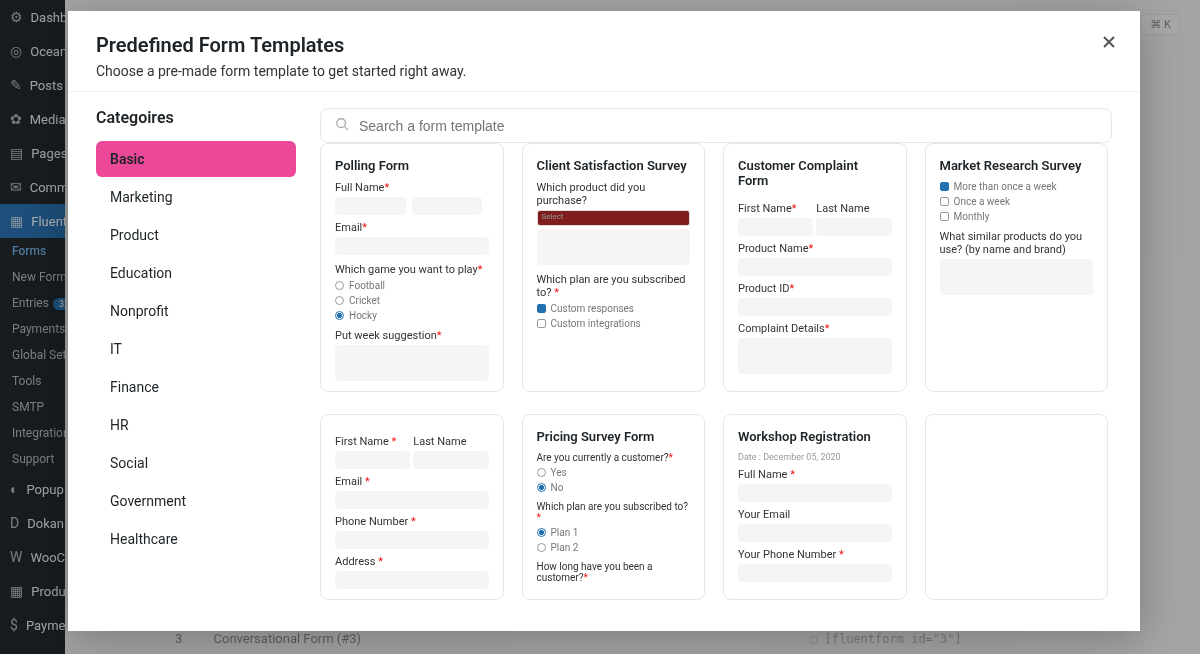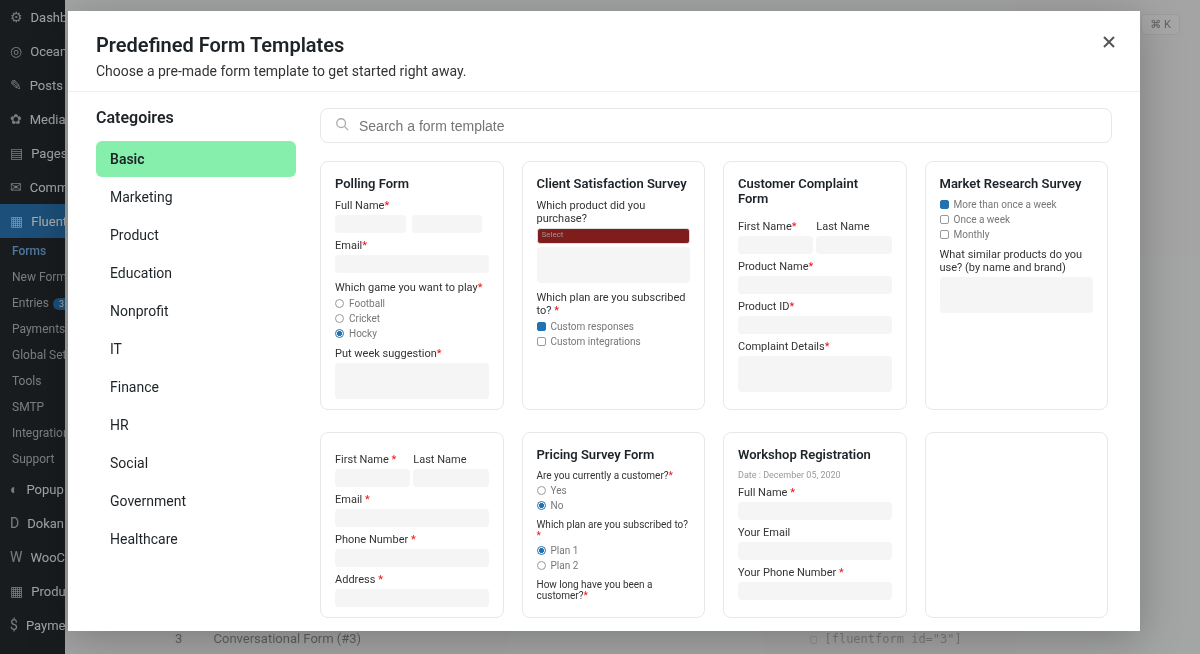--- a/index.html
+++ b/index.html
@@ -28,25 +28,25 @@
 .modal-header { padding: 22px 28px 12px; border-bottom: 1px solid #eee; position: relative; }
 .modal-title { font-size: 20px; font-weight: 600; margin-bottom: 6px; }
 .modal-sub { font-size: 14px; color: #333; }
 .modal-close { position: absolute; right: 22px; top: 22px; cursor: pointer; color: #555; }
 .modal-body { flex: 1; display: flex; overflow: hidden; padding: 16px 28px 0; gap: 24px; }
 
 
 .cat-col { width: 200px; flex-shrink: 0; }
 .cat-title { font-size: 16px; font-weight: 600; margin-bottom: 14px; }
 .cat-item { padding: 10px 14px; border-radius: 6px; font-size: 14px; color: #1d2327; cursor: pointer; margin-bottom: 2px; }
-.cat-item.active { background: #86efac; font-weight: 600; }
+.cat-item.active { background: #ec4899; font-weight: 600; }
 
 
 .main-col { flex: 1; display: flex; flex-direction: column; overflow: hidden; }
-.search-wrap { border: 1px solid #e5e7eb; border-radius: 8px; padding: 8px 14px; display: flex; align-items: center; gap: 10px; margin-bottom: 18px; }
+.search-wrap { border: 1px solid #e5e7eb; border-radius: 8px; padding: 8px 14px; display: flex; align-items: center; gap: 10px; }
 .search-wrap input { border: none; outline: none; font-size: 14px; flex: 1; background: transparent; }
 .search-ic { color: #aaa; }
 
 .cards { display: grid; grid-template-columns: repeat(4, 1fr); gap: 18px; overflow-y: auto; padding-bottom: 20px; padding-right: 4px; }
 .card { border: 1px solid #e5e7eb; border-radius: 8px; padding: 14px 14px 10px; cursor: pointer; }
 .card-title { font-size: 13px; font-weight: 600; margin-bottom: 8px; }
 .fld-label { font-size: 11px; color: #333; margin-top: 6px; }
 .req { color: #e11; }
 .fld-input { background: #f5f5f6; border-radius: 4px; height: 18px; margin-top: 3px; }
 .fld-input.sm { width: 46%; display: inline-block; }

